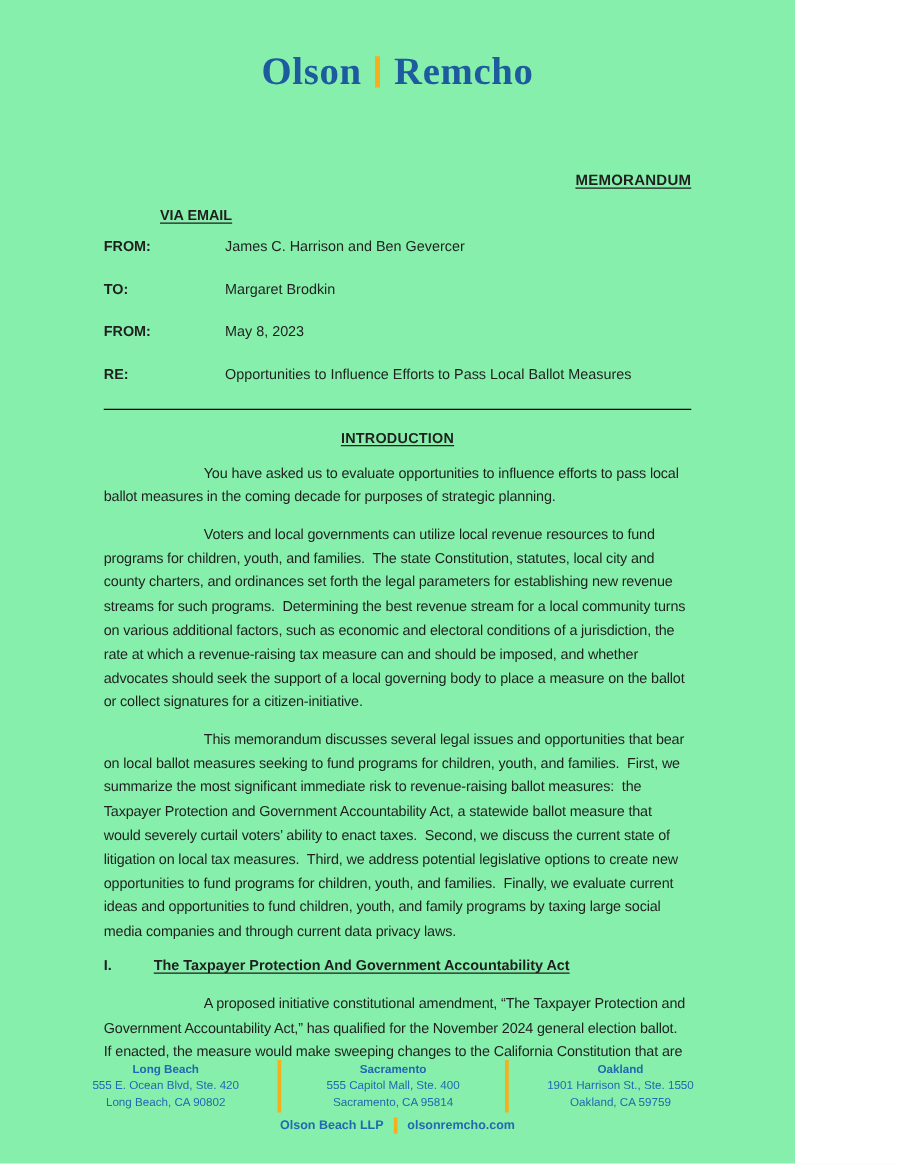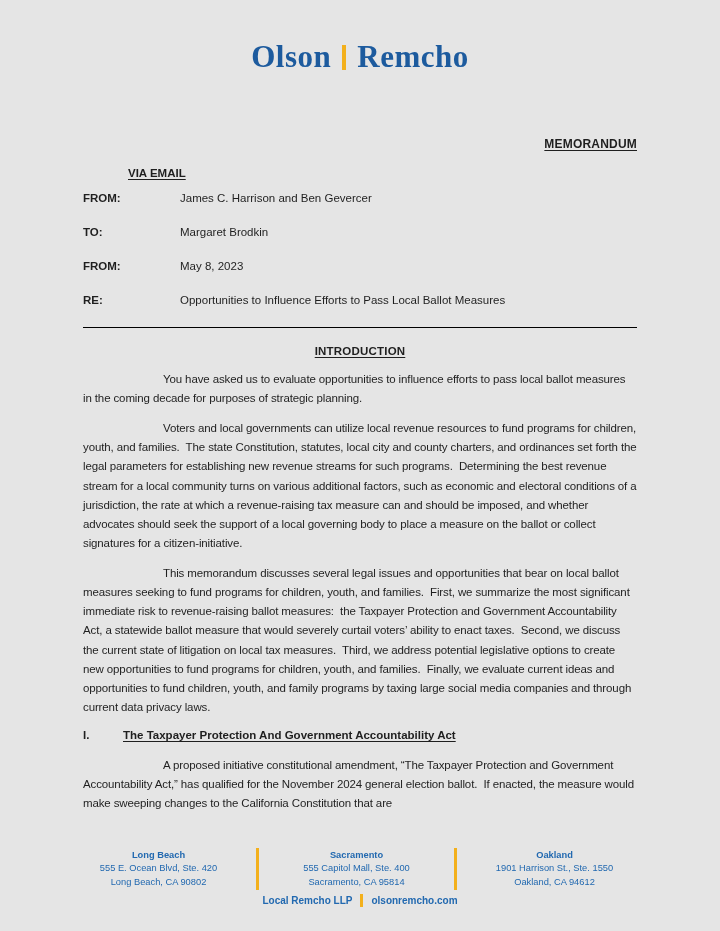--- a/index.html
+++ b/index.html
@@ -4,22 +4,22 @@
 <style>
   :root{
     --brand-blue:#1d5b9e;
     --footer-blue:#2269b0;
     --gold:#f3b01c;
     --ink:#1f1f1f;
   }
   html,body{margin:0;padding:0;background:#fff;}
   .page{
     position:relative;
-    width:720px;height:931px;
-    background:#e5e5e5;
+    width:636px;height:931px;
+    background:#86efac;
     box-sizing:border-box;
     padding:0 83px;
     font-family:"Liberation Sans",sans-serif;
     color:var(--ink);
     overflow:hidden;
   }
   
   .logo-row{padding-top:40px;display:flex;justify-content:center;align-items:center;gap:11px;}
   .logo-text{
     font-family:"Liberation Serif",serif;
@@ -54,21 +54,21 @@
   }
   .section-heading{
     display:flex;font-size:11.5px;line-height:15px;font-weight:700;
     margin:7px 0 13px 0;
   }
   .section-number{width:40px;flex-shrink:0;}
   .section-title{text-decoration:underline;text-underline-offset:2px;}
   
   .footer-offices{
     position:absolute;left:43px;right:50px;top:848px;
-    display:flex;justify-content:center;align-items:center;
+    display:flex;justify-content:flex-start;align-items:center;
   }
   .office{
     width:195px;text-align:center;
     color:var(--footer-blue);font-size:9.3px;line-height:13.5px;
   }
   .office .city{font-weight:700;}
   .office-divider{width:3px;height:42px;background:var(--gold);}
   .footer-bottom{
     position:absolute;left:0;right:0;top:894px;
     display:flex;justify-content:center;align-items:center;gap:8px;
@@ -135,23 +135,23 @@
     <div class="office-divider"></div>
     <div class="office">
       <div class="city">Sacramento</div>
       <div>555 Capitol Mall, Ste. 400</div>
       <div>Sacramento, CA  95814</div>
     </div>
     <div class="office-divider"></div>
     <div class="office">
       <div class="city">Oakland</div>
       <div>1901 Harrison St., Ste. 1550</div>
-      <div>Oakland, CA 94612</div>
+      <div>Oakland, CA 59759</div>
     </div>
   </div>
 
   <div class="footer-bottom">
-    <span>Local Remcho LLP</span>
+    <span>Olson Beach LLP</span>
     <span class="bottom-divider"></span>
     <span>olsonremcho.com</span>
   </div>
 
 </div>
 
 </body></html>

